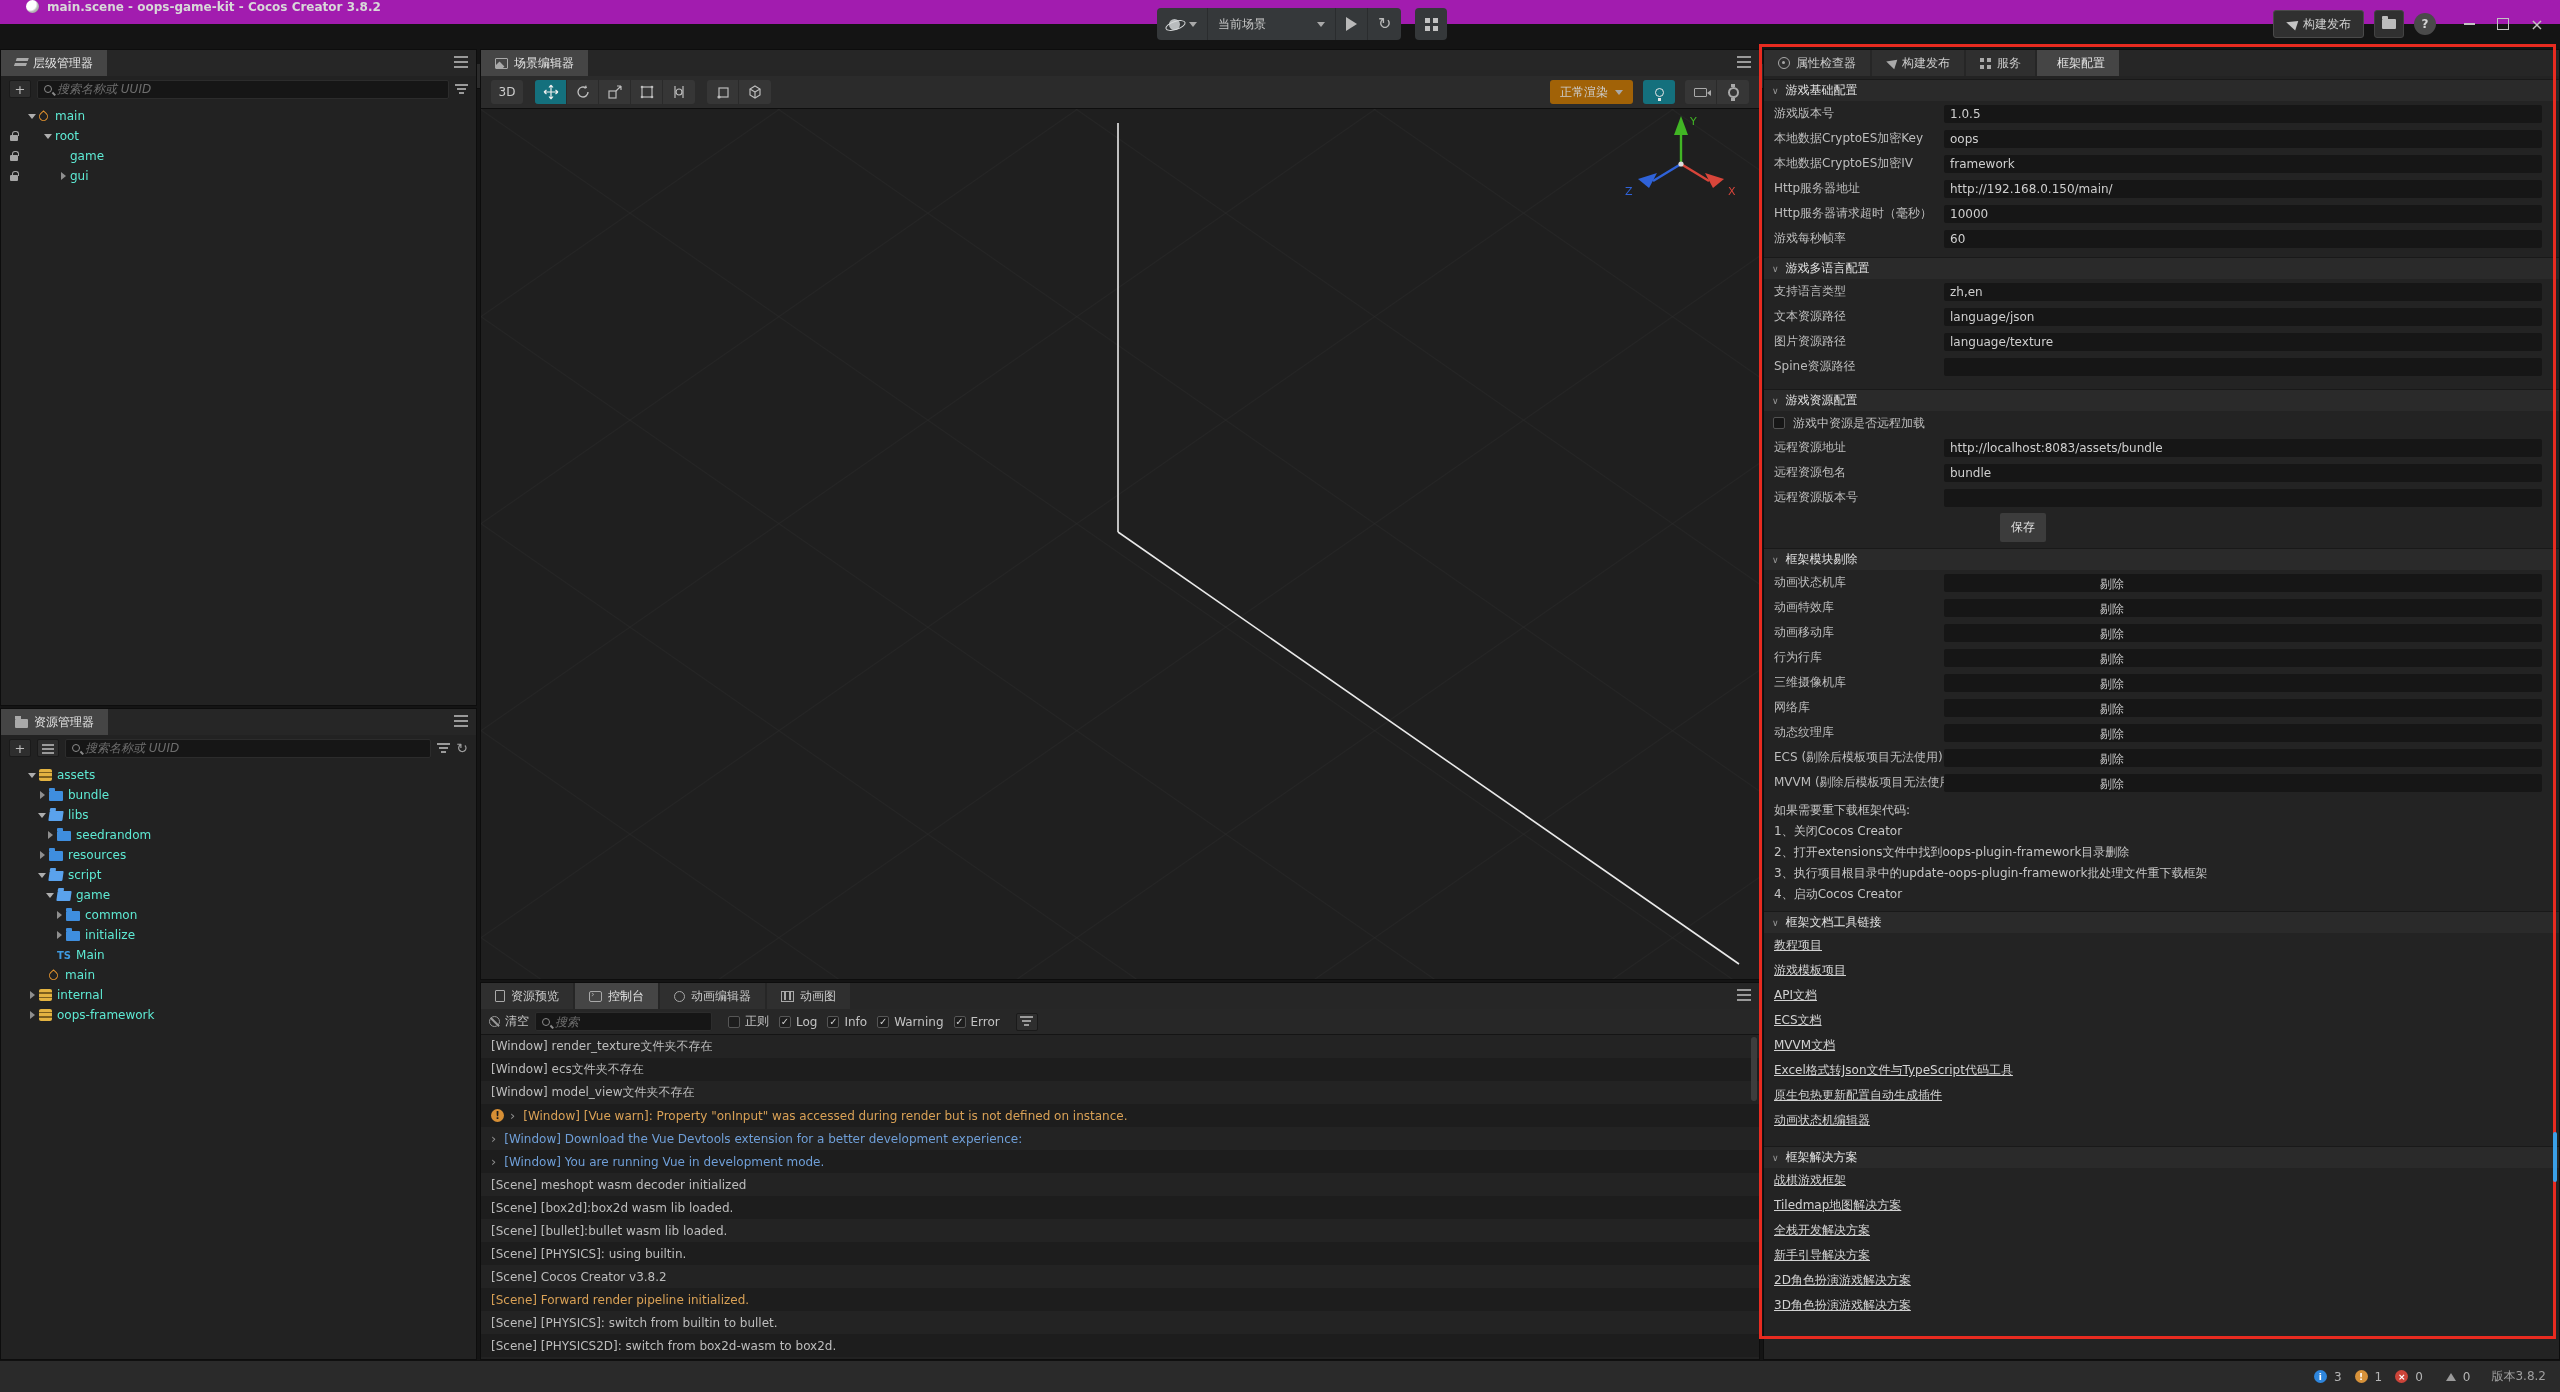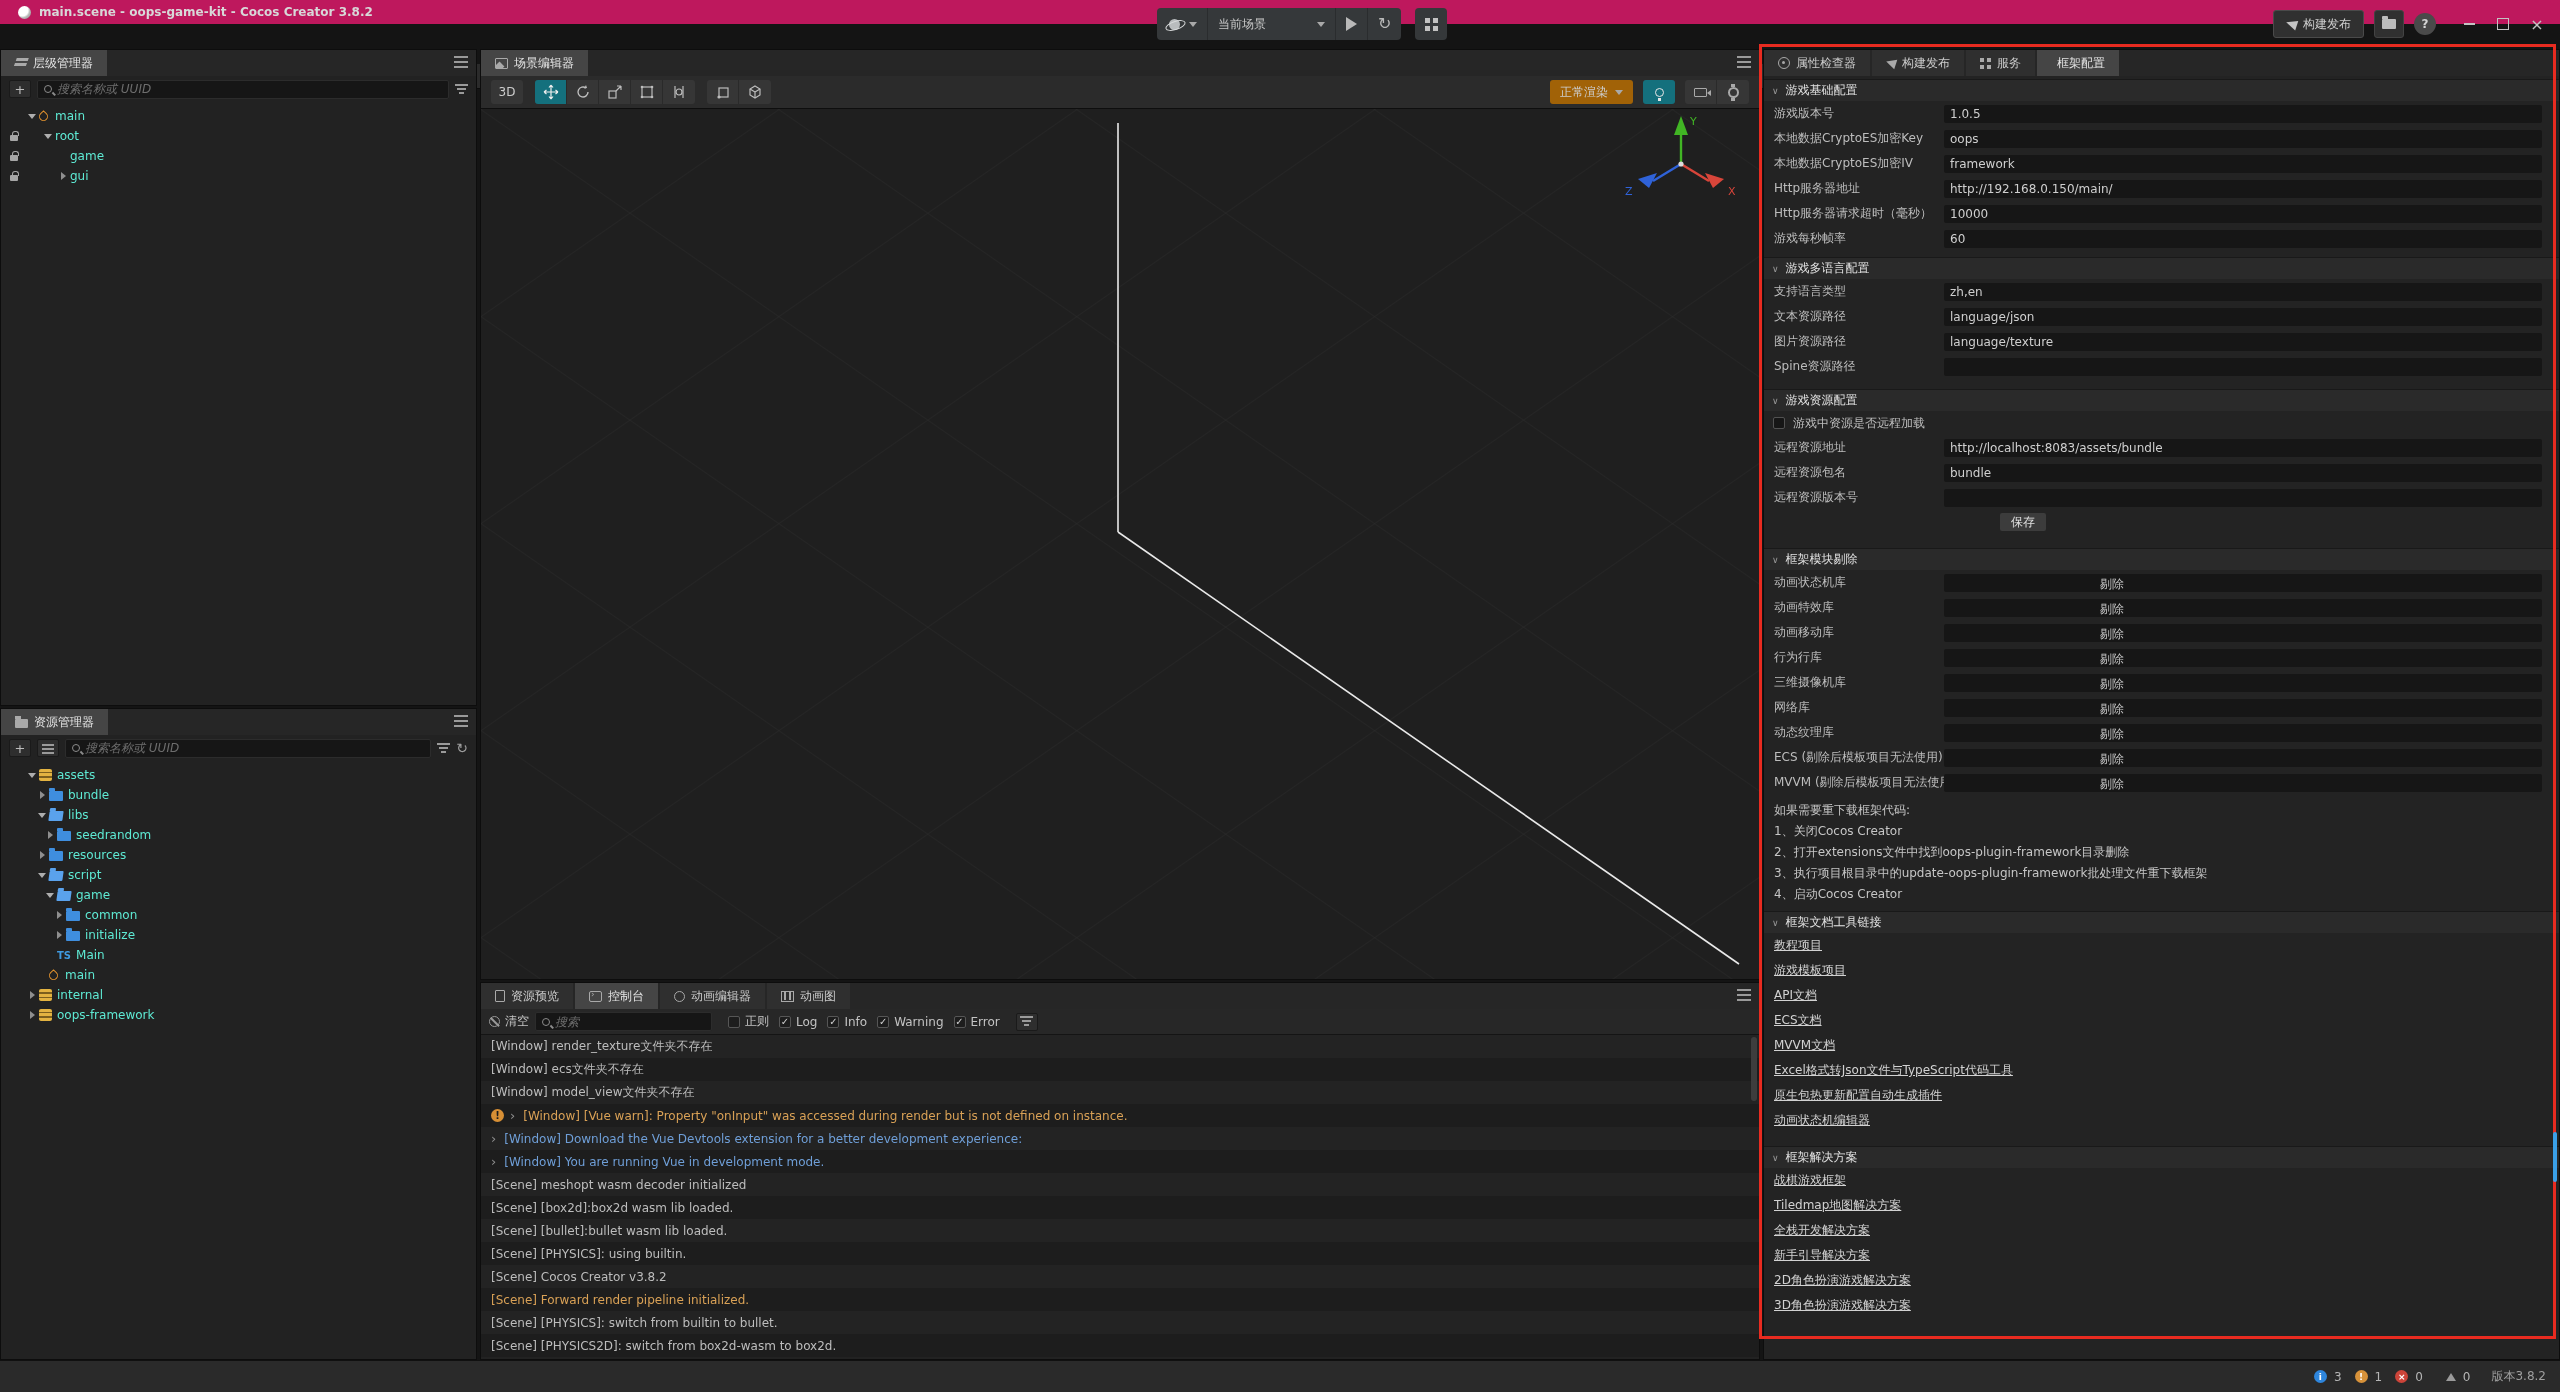--- a/index.html
+++ b/index.html
@@ -1,20 +1,20 @@
 <!DOCTYPE html>
 <html><head>
 <meta charset="utf-8">
 <style>
   * { margin:0; padding:0; box-sizing:border-box; font-family:"DejaVu Sans", sans-serif; }
   html,body { width:2560px; height:1392px; background:#111; overflow:hidden; }
   .app { position:relative; width:2560px; height:1392px; background:#141414; color:#c8c8c8; font-size:12px; }
 
   
-  .titlebar { position:absolute; left:0; top:0; width:2560px; height:24px; background:#be185d; display:flex; align-items:center; padding-left:18px; gap:8px; }
+  .titlebar { position:absolute; left:0; top:0; width:2560px; height:24px; background:#a21caf; display:flex; padding-left:26px; gap:8px; }
   .app-logo { width:13px; height:13px; border-radius:50%; background:radial-gradient(circle at 35% 35%, #fff 0 45%, #bbb 60%, #888 100%); display:inline-block; }
   .wtitle { color:#d8d8d8; font-weight:bold; font-size:12px; }
   .menubar { position:absolute; left:0; top:24px; width:2560px; height:25px; background:#2b2b2b; display:flex; align-items:flex-start; padding-left:12px; border-bottom:1px solid #0c0c0c;margin-top:40px; }
   .menu-item { padding:0 11px; color:#c6c6c6; line-height:24px; cursor:default; }
 
   .header-center { position:absolute; left:1157px; top:8px; height:32px; display:flex; gap:14px; z-index:5; }
   .hc-group { display:flex; background:#35383a; border-radius:4px; overflow:hidden; }
   .hc-btn { display:flex; align-items:center; justify-content:center; padding:0 10px; height:32px; border-right:1px solid #2a2c2e; color:#c9c9c9; }
   .hc-btn:last-child { border-right:none; }
   .dd-caret { display:inline-block; border:4px solid transparent; border-top:5px solid #a9a9a9; margin-left:7px; margin-top:4px; }
@@ -134,21 +134,21 @@
   .sec { height:22px; margin-top:3px; background:#2a2a2a; border-top:1px solid #191919; display:flex; align-items:center; gap:7px; padding-left:8px; color:#e2e2e2; }
   .sec .sx { color:#9a9a9a; font-size:9px; }
   .frow { display:flex; align-items:center; height:25px; padding:0 17px 0 10px; }
   .flabel { flex:0 0 170px; color:#bdbdbd; white-space:nowrap; overflow:hidden; }
   .finput { flex:1; height:18px; background:#161616; border:none; border-radius:2px; color:#cfcfcf; font-size:12px; padding:0 6px; outline:none; font-family:"DejaVu Sans",sans-serif; }
   .fbar { flex:1; height:18px; background:#161616; border-radius:2px; position:relative; }
   .fbar span { position:absolute; left:168px; top:2px; transform:translateX(-50%); color:#c6c6c6; }
   .cbrow { display:flex; align-items:center; height:24px; padding-left:9px; gap:8px; color:#bdbdbd; }
   .cb { width:12px; height:12px; background:#161616; border:1px solid #525252; border-radius:2px; }
   .saverow { height:22px; position:relative; margin-top:3px; }
-  .save-btn { position:absolute; left:236px; top:0; width:46px; height:18px; background:#3c3c3c; border:none; border-radius:2px; color:#e0e0e0; font-size:12px; font-family:"DejaVu Sans",sans-serif; }
+  .save-btn { position:absolute; left:236px; top:0; width:46px; height:29px; background:#3c3c3c; border:none; border-radius:2px; color:#e0e0e0; font-size:12px; font-family:"DejaVu Sans",sans-serif; }
   .note { padding-left:10px; line-height:21px; color:#c6c6c6; white-space:nowrap; }
   .notes { padding-top:5px; }
   .linkrow { height:25px; display:flex; align-items:center; padding-left:10px; }
   .plink { color:#d2d2d2; text-decoration:underline; cursor:pointer; white-space:nowrap; }
   .rp-thumb { position:absolute; right:2px; top:1082px; width:4px; height:50px; background:#3aa0e8; border-radius:2px; z-index:70; }
 
   .tab-ic { display:inline-block; }
   .tab-ic.inspector-icon { width:12px; height:12px; border:1.5px solid #a9a9a9; border-radius:50%; position:relative; }
   .tab-ic.inspector-icon::after { content:""; position:absolute; left:3px; top:3px; width:3px; height:3px; background:#a9a9a9; border-radius:50%; }
   .tab-ic.build-icon { width:0; height:0; border-top:5px solid transparent; border-bottom:5px solid transparent; border-right:10px solid #a9a9a9; transform:rotate(18deg); }

